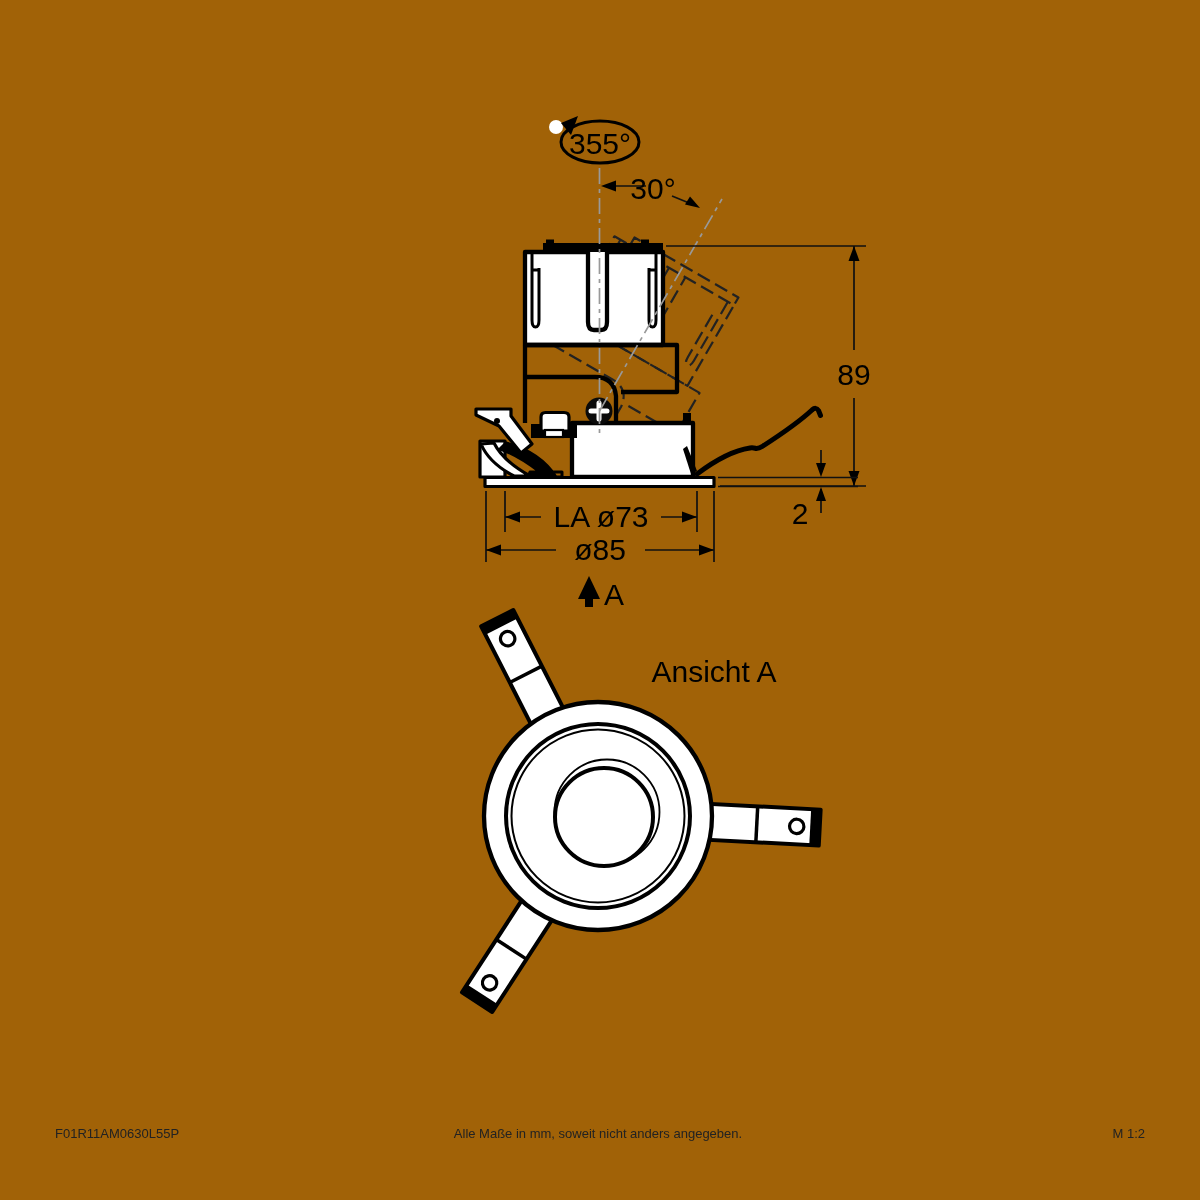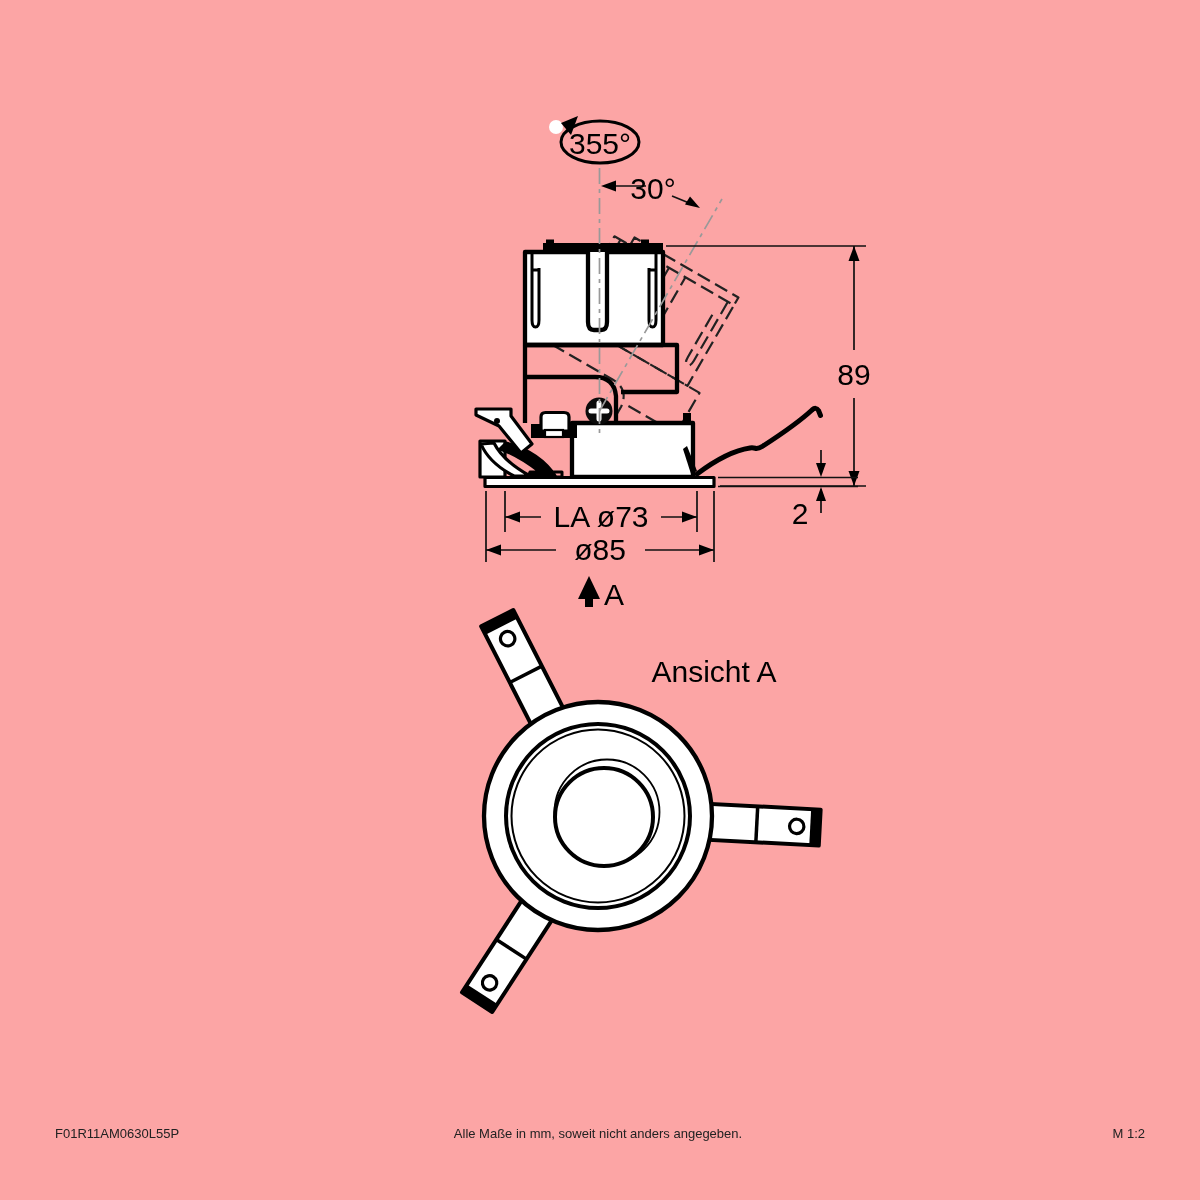--- a/index.html
+++ b/index.html
@@ -1,16 +1,16 @@
 <!DOCTYPE html>
 <html><head>
 <meta charset="utf-8">
 <style>
   html,body{margin:0;padding:0;background:#fff;width:1200px;height:1200px;overflow:hidden;}
-  .stage{position:relative;width:1200px;height:1200px;background:#fca5a5;}
+  .stage{position:relative;width:1200px;height:1200px;background:#a16207;}
   svg{position:absolute;left:0;top:0;}
   .part   {fill:#fff;stroke:#000;stroke-width:4.3;stroke-linejoin:round;}
   .partln {fill:none;stroke:#000;stroke-width:4.3;stroke-linejoin:round;}
   .part3  {fill:#fff;stroke:#000;stroke-width:3.2;stroke-linejoin:round;}
   .ln3    {fill:none;stroke:#000;stroke-width:3;stroke-linejoin:round;}
   .blk    {fill:#000;stroke:none;}
   .thin   {fill:none;stroke:#111;stroke-width:1.7;}
   .arrow  {fill:#000;stroke:none;}
   .cline  {fill:none;stroke:#999;stroke-width:1.7;stroke-dasharray:16 5 4 5;}
   .phantom{fill:none;stroke:#222;stroke-width:2.2;stroke-dasharray:14 6;stroke-linejoin:round;}

